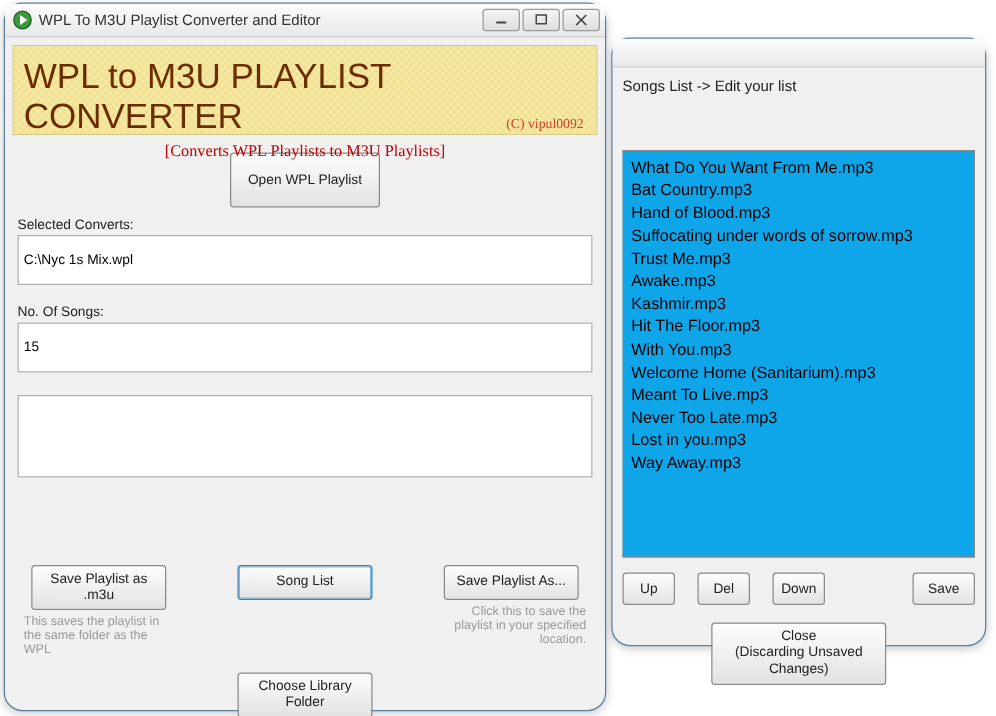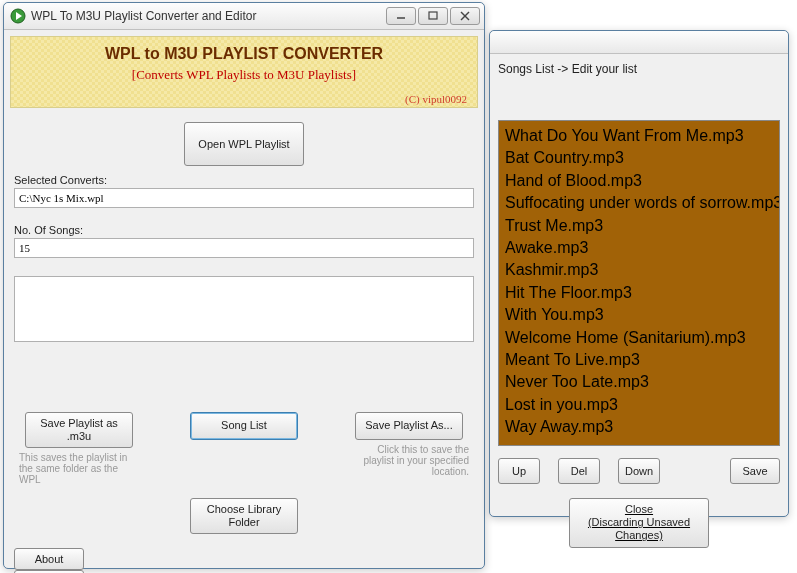--- a/index.html
+++ b/index.html
@@ -10,21 +10,21 @@
   background: #fff;
   width: 797px;
   height: 573px;
   position: relative;
   overflow: hidden;
 }
 .window {
   position: absolute;
   background: #f0f0f0;
   border: 1px solid #5a7fa0;
-  border-radius: 5px;
+  border-radius: 15px;
   box-shadow: 0 2px 8px rgba(0,0,0,0.2);
 }
 .titlebar {
   height: 26px;
   background: linear-gradient(#fdfdfd, #e8e8e8);
   border-bottom: 1px solid #c0c0c0;
   border-radius: 5px 5px 0 0;
   display: flex;
   align-items: center;
   padding: 0 4px 0 6px;
@@ -59,24 +59,23 @@
 .banner {
   margin: 6px 6px 0 6px;
   border: 1px solid #d8ce8c;
   background: repeating-conic-gradient(#f5e9a8 0% 25%, #f0e090 0% 50%) 0 0/6px 6px;
   padding: 6px 8px 2px 8px;
   position: relative;
   height: 62px;
 }
 .banner h1 {
   margin: 2px 0 0 0;
-  font-size: 16px;
-  font-weight: bold;
+  font-size: 28px;
+  font-weight: normal;
   color: #6a2c00;
-  text-align: center;
   font-family: "Verdana", sans-serif;
 }
 .banner .subtitle {
   margin: 4px 0 0 0;
   text-align: center;
   color: #c00000;
   font-size: 13px;
   font-family: "Comic Sans MS", cursive;
 }
 .banner .credit {
@@ -107,22 +106,22 @@
   border: 1px solid #3c7fb1;
   box-shadow: 0 0 0 1px #7ab7e0 inset;
 }
 .field-group { margin: 6px 10px 0 10px; }
 .field-label { font-size: 11px; color: #222; margin-bottom: 2px; }
 .field-input {
   width: 100%;
   box-sizing: border-box;
   background: #fff;
   border: 1px solid #b0b0b0;
-  padding: 3px 4px;
-  font-family: Liberation Serif, serif;
+  padding: 13px 4px;
+  font-family: Liberation Sans, sans-serif;
   font-size: 11px;
 }
 .output-box {
   margin: 18px 10px 0 10px;
   height: 64px;
   background: #fff;
   border: 1px solid #b0b0b0;
 }
 .button-row {
   display: flex;
@@ -163,43 +162,42 @@
 
 
 .songs-window { left: 489px; top: 30px; width: 298px; height: 485px; }
 .songs-body { padding: 8px; }
 .songs-header {
   font-size: 12px;
   color: #222;
   margin-bottom: 6px;
 }
 .songs-list {
-  background: #a16207;
+  background: #0ea5e9;
   border: 1px solid #888;
   height: 316px;
   overflow: auto;
   padding: 4px 6px;
-  font-size: 16px;
+  font-size: 13px;
   line-height: 1.4;
   margin-top: 44px;
 }
 .songs-list div { white-space: nowrap; }
 .songs-buttons {
   display: flex;
   justify-content: space-between;
   margin-top: 12px;
 }
 .songs-buttons .left-group { display: flex; gap: 18px; }
 .btn.sq { width: 42px; height: 26px; padding: 0; }
 .btn.save { width: 50px; height: 26px; padding: 0; }
 .close-row {
   display: flex;
   justify-content: center;
   margin-top: 14px;
-  text-decoration: underline;
 }
 .btn.close-btn { width: 140px; padding: 4px 6px; line-height: 1.2; }
 </style>
 </head>
 <body>
 
 <div class="window main-window">
   <div class="titlebar">
     <span class="icon">
       <svg width="16" height="16" viewBox="0 0 16 16">

